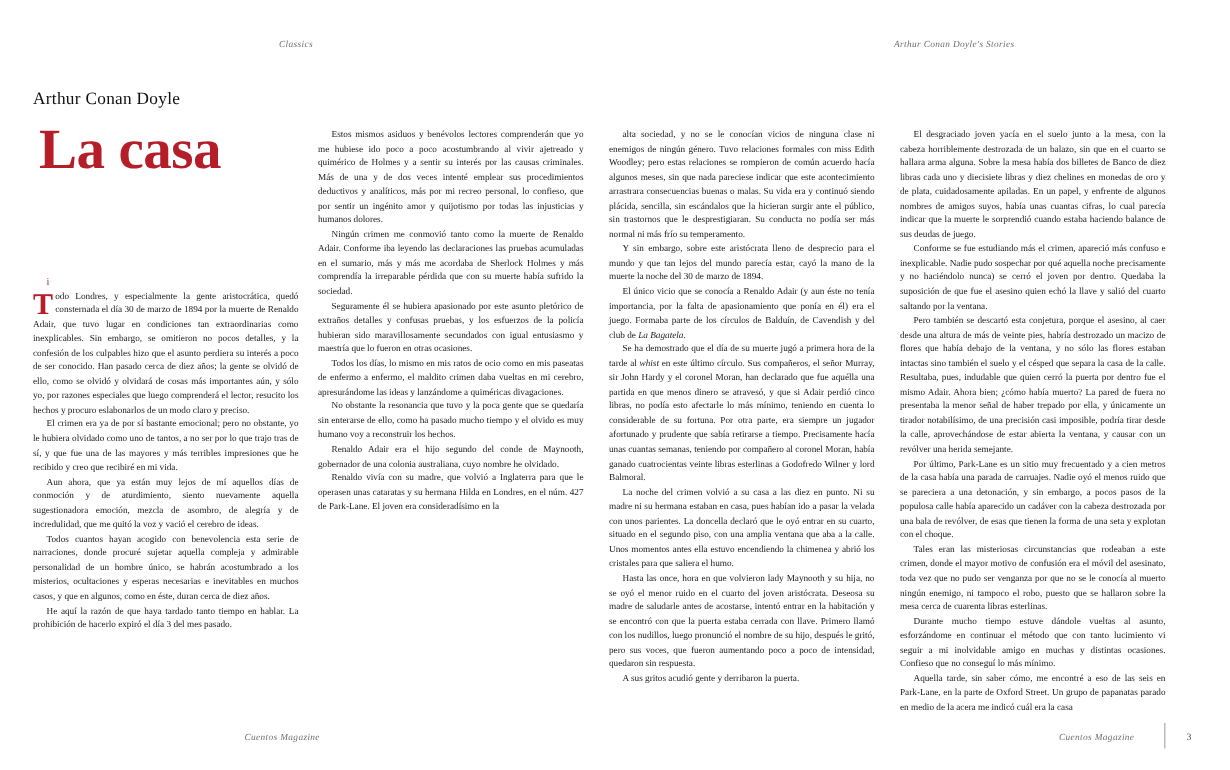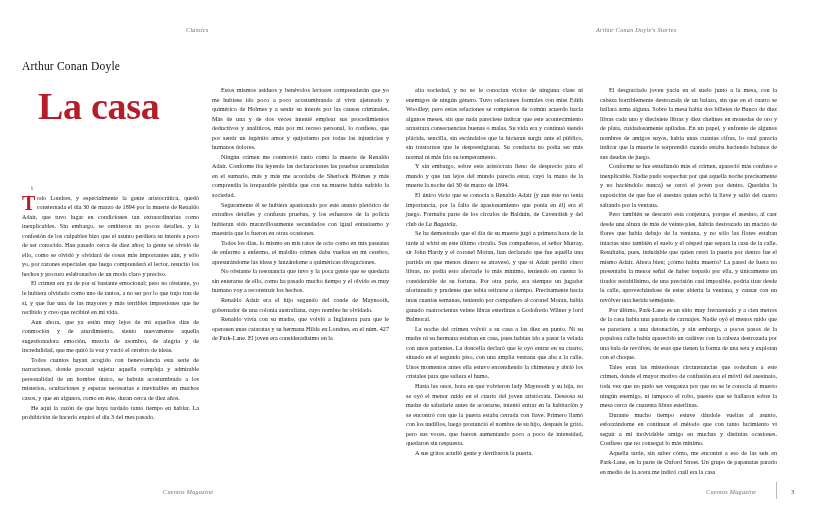--- a/index.html
+++ b/index.html
@@ -52,21 +52,21 @@
     color: #101010;
     margin: 0 0 10px 0;
     white-space: nowrap;
   }
   .story-title {
     font-family: "Liberation Serif", serif;
     font-weight: bold;
     font-size: 38px;
     line-height: 0.98;
     color: #b51d29;
-    margin: 16px;
+    margin: 4px;
     letter-spacing: -0.3px;
   }
 
   
   .col {
     position: absolute;
     font-family: "Liberation Serif", serif;
     font-size: 6.15px;
     line-height: 9.55px;
     text-align: justify;

